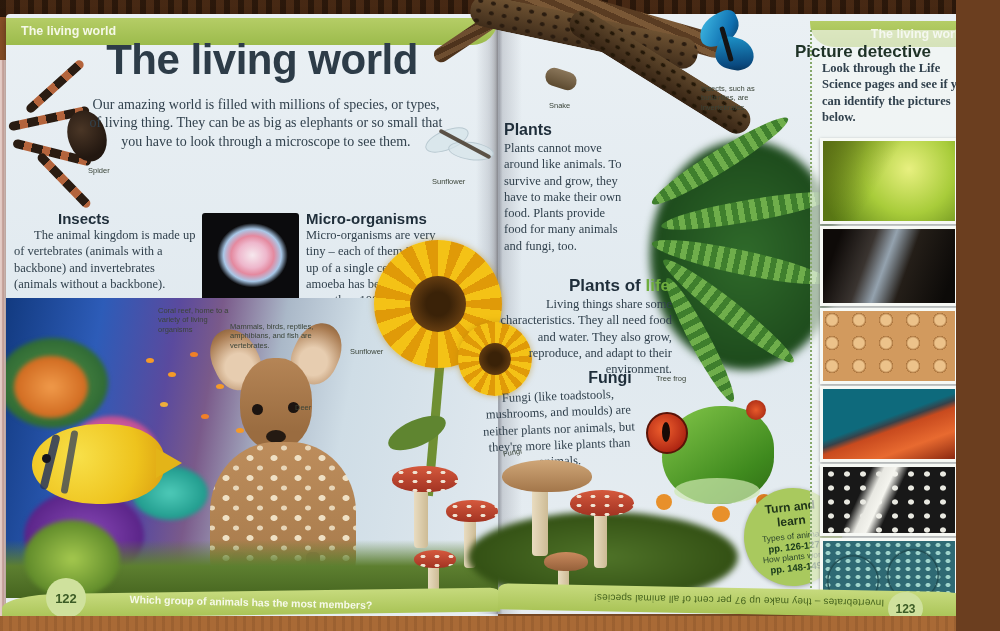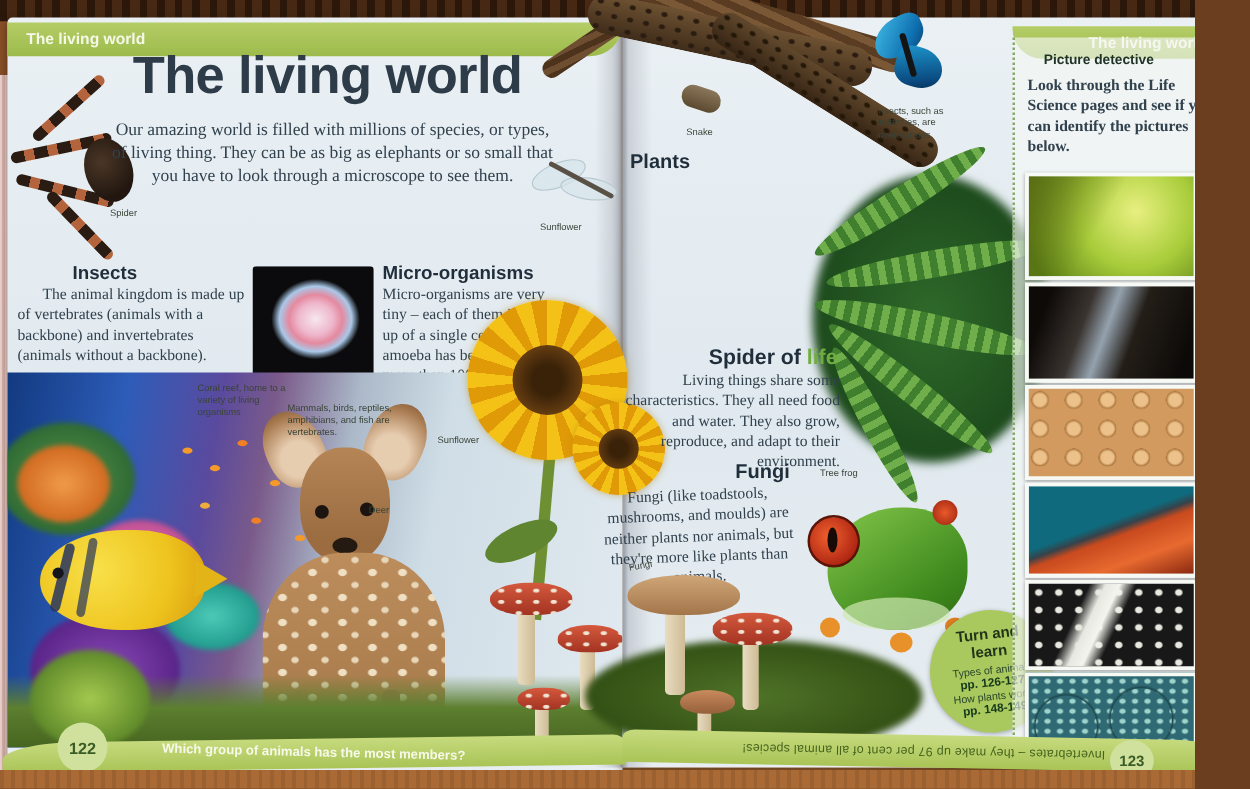--- a/index.html
+++ b/index.html
@@ -158,23 +158,24 @@
   <div class="abs" style="left:620px;top:90px;width:215px;height:310px;">
     <div class="abs" style="left:30px;top:50px;width:190px;height:230px;border-radius:50%;background:radial-gradient(#2f6a2a,#1d4a1c 70%,rgba(0,0,0,0));filter:blur(4px);"></div>
     <div class="frond" style="left:20px;top:60px;width:160px;height:22px;transform:rotate(-32deg);"></div>
     <div class="frond" style="left:40px;top:110px;width:175px;height:22px;transform:rotate(-10deg);"></div>
     <div class="frond" style="left:30px;top:160px;width:180px;height:24px;transform:rotate(12deg);"></div>
     <div class="frond" style="left:26px;top:210px;width:165px;height:22px;transform:rotate(38deg);"></div>
     <div class="frond" style="left:10px;top:240px;width:140px;height:20px;transform:rotate(62deg);"></div>
   </div>
 
   <div class="abs h2" style="left:504px;top:121px;font-size:16px;">Plants</div>
+  <div class="abs serif body" style="left:504px;top:140px;width:124px;">Plants cannot move around like animals. To survive and grow, they have to make their own food. Plants provide food for many animals and fungi, too.</div>
 
   <div class="abs" style="left:500px;top:276px;width:170px;text-align:right;font-size:17px;font-weight:bold;">
-    <span style="color:#1f2e3a;">Spider of</span>
+    <span style="color:#1f2e3a;">Plants of</span>
     <span class="green">life</span>
   </div>
   <div class="abs serif body" style="left:482px;top:296px;width:190px;text-align:right;">Living things share some characteristics. They all need food and water. They also grow, reproduce, and adapt to their environment.</div>
 
   <div class="abs h2" style="left:555px;top:369px;width:110px;text-align:center;font-size:16px;">Fungi</div>
   <div class="abs serif body" style="left:478px;top:388px;width:162px;text-align:center;transform:rotate(-2deg);">Fungi (like toadstools, mushrooms, and moulds) are neither plants nor animals, but they're more like plants than animals.</div>
   <div class="abs cap" style="left:503px;top:448px;transform:rotate(-10deg);">Fungi</div>
   <div class="abs cap" style="left:656px;top:374px;">Tree frog</div>
 
   <div class="abs" style="left:628px;top:382px;width:165px;height:150px;">
@@ -201,21 +202,21 @@
 
   <div class="abs circ" style="left:744px;top:488px;width:98px;height:98px;background:#a9c95e;transform:rotate(-6deg);flex-direction:column;box-shadow:0 1px 4px rgba(0,0,0,.3);">
     <div style="width:58px;text-align:center;font-size:12px;line-height:1.1;color:#1e3318;">Turn and learn</div>
     <div style="font-size:8.5px;font-weight:normal;color:#2a442a;margin-top:3px;">Types of animal:</div>
     <div style="font-size:9.5px;color:#16381a;">pp. 126-127</div>
     <div style="font-size:8.5px;font-weight:normal;color:#2a442a;">How plants work:</div>
     <div style="font-size:9.5px;color:#16381a;">pp. 148-149</div>
   </div>
 
   <div class="abs" style="left:810px;top:30px;width:170px;height:582px;background:rgba(244,247,244,.65);border-left:2px dotted #86a86a;"></div>
-  <div class="abs h2" style="left:822px;top:42px;font-size:11px;color:#1e3226;padding-left:13px;">Picture detective</div>
+  <div class="abs h2" style="left:782px;top:42px;font-size:17px;color:#1e3226;padding-left:13px;">Picture detective</div>
   <div class="abs serif body" style="left:822px;top:60px;width:150px;font-weight:bold;">Look through the Life Science pages and see if you can identify the pictures below.</div>
 
   <div class="abs frame pdphoto" style="top:138px;height:80px;background:linear-gradient(120deg,rgba(90,106,20,.85),rgba(0,0,0,0) 45%),radial-gradient(circle at 65% 35%,#e8f080,#a8cc3a 45%,#587c14 90%);"></div>
   <div class="abs frame pdphoto" style="top:226px;height:74px;background:linear-gradient(110deg,#0e0a08 12%,#3a3430 34%,#94a2ae 47%,#241e18 62%,#0c0a08 92%);"></div>
   <div class="abs frame pdphoto" style="top:308px;height:70px;background:radial-gradient(circle 9px at 9px 9px,#ecc28a 55%,#a8713a 78%,rgba(0,0,0,0) 82%) 0 0/27px 23px,#d29a5e;"></div>
   <div class="abs frame pdphoto" style="top:386px;height:70px;background:linear-gradient(160deg,#0e6a7c 0 44%,#37424a 50%,#c84a1e 56%,#e86a30 76%,#8a2810 100%);"></div>
   <div class="abs frame pdphoto" style="top:464px;height:66px;background:linear-gradient(115deg,rgba(0,0,0,0) 30%,#e8e8e2 38%,#f4f4ee 45%,rgba(0,0,0,0) 53%),radial-gradient(#e8e8e0 2.5px,rgba(0,0,0,0) 3.5px) 0 0/16px 14px,#181818;"></div>
   <div class="abs frame pdphoto" style="top:538px;height:56px;background:radial-gradient(circle 26px at 30px 40px,rgba(0,0,0,0) 24px,#1e4a50 25px,rgba(0,0,0,0) 27px),radial-gradient(circle 26px at 90px 34px,rgba(0,0,0,0) 24px,#1e4a50 25px,rgba(0,0,0,0) 27px),radial-gradient(#9fd4cc 2px,rgba(0,0,0,0) 3px) 0 0/10px 8px,#2f6a74;"></div>
 
   <div class="abs fbar" style="left:2px;top:591px;width:498px;height:24px;transform:rotate(-0.8deg);border-radius:60px 10px 0 0/14px 6px 0 0;">

